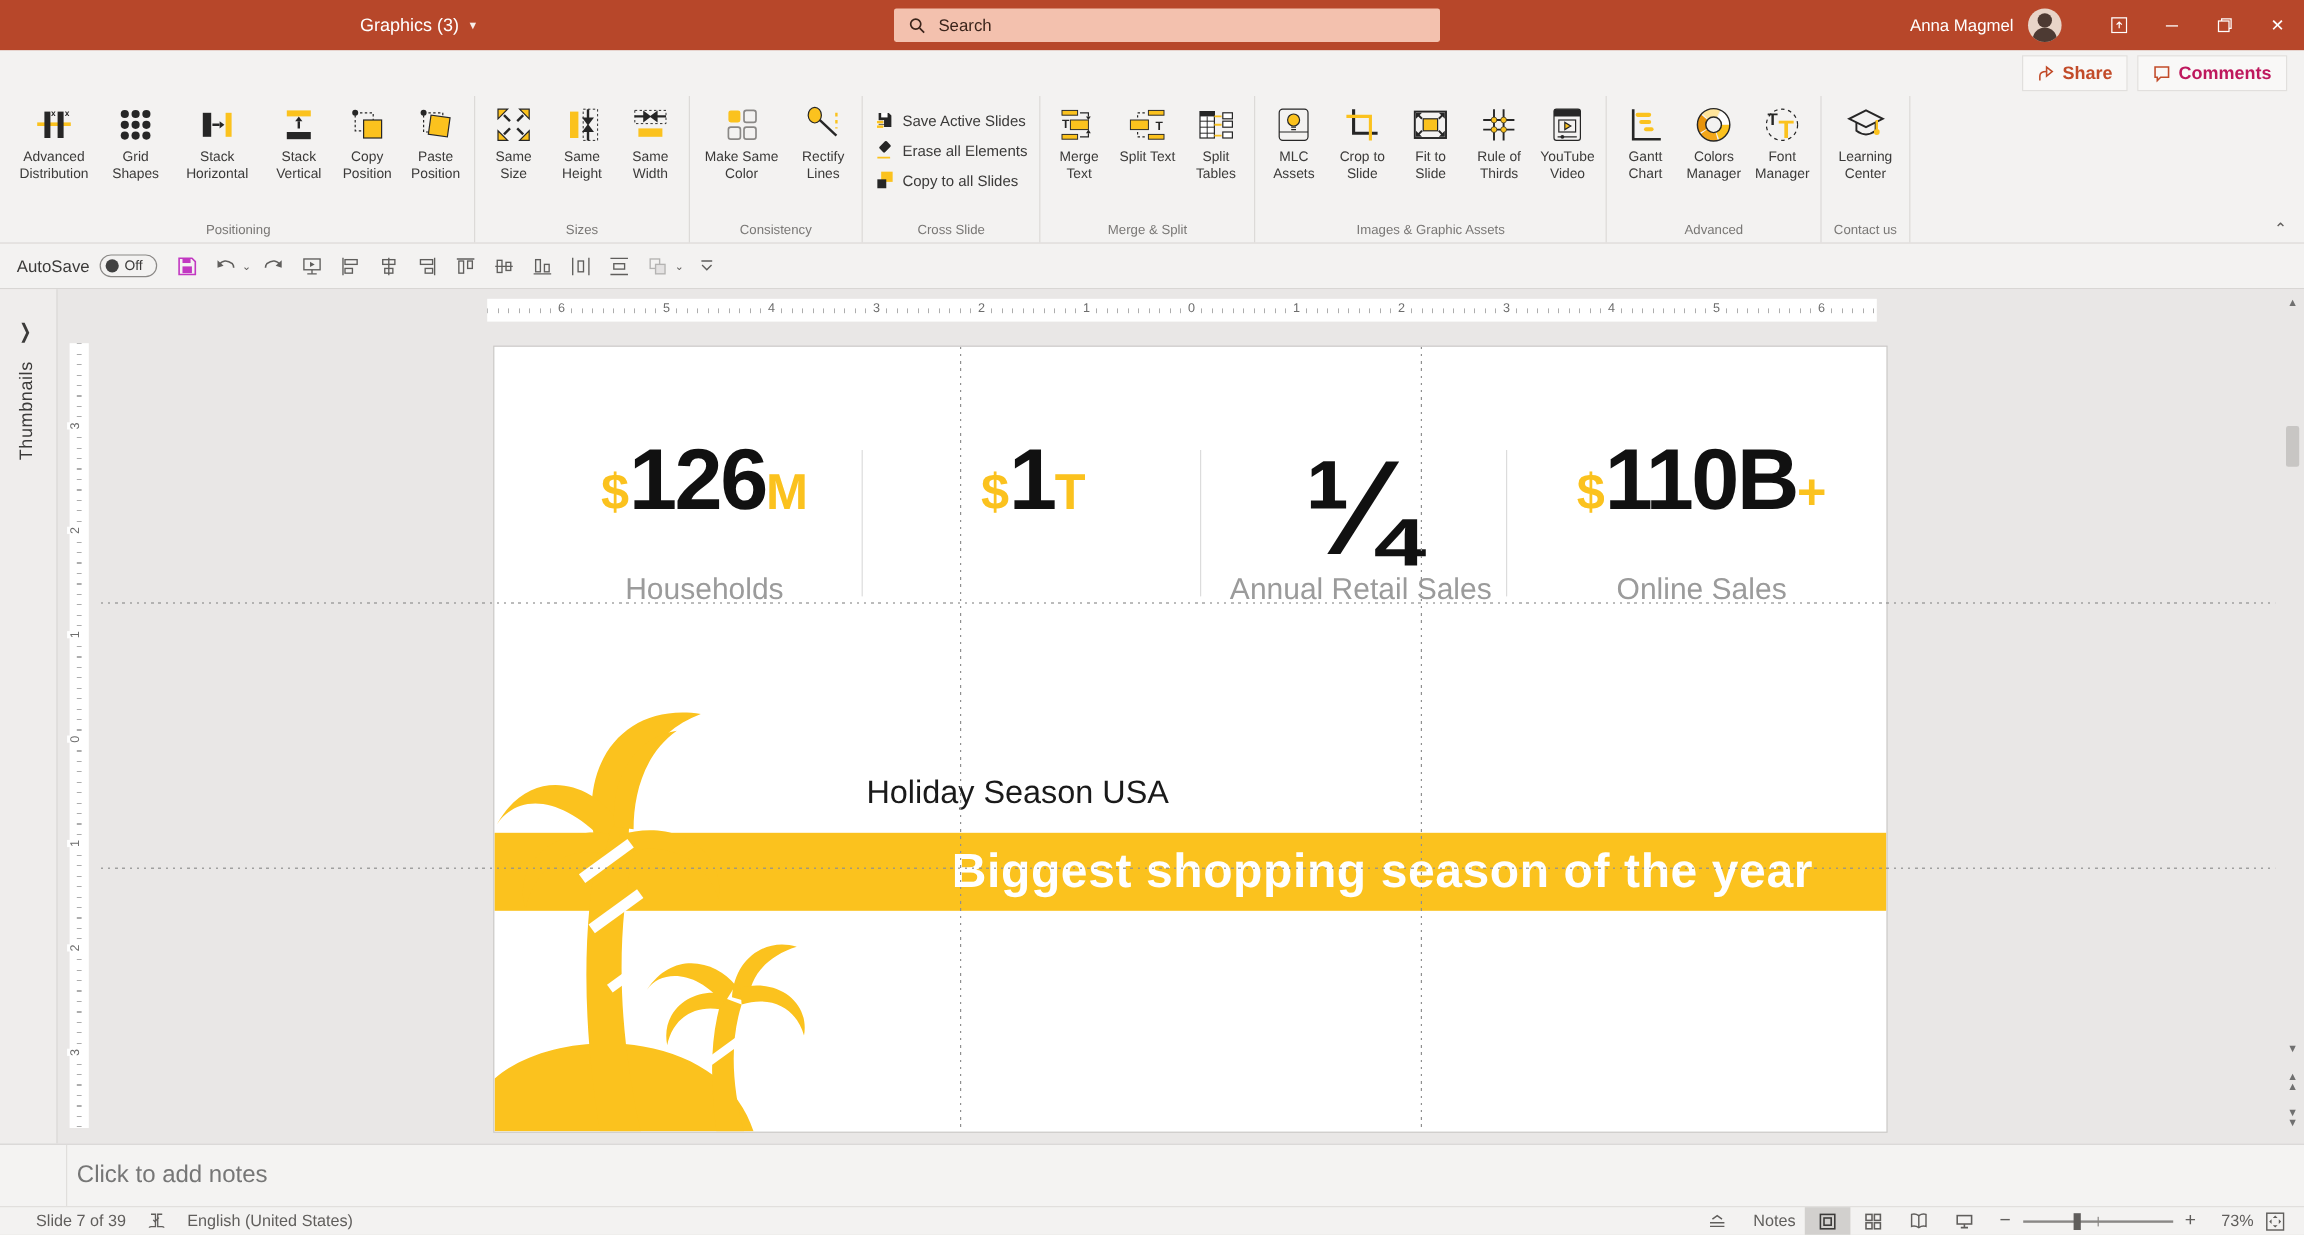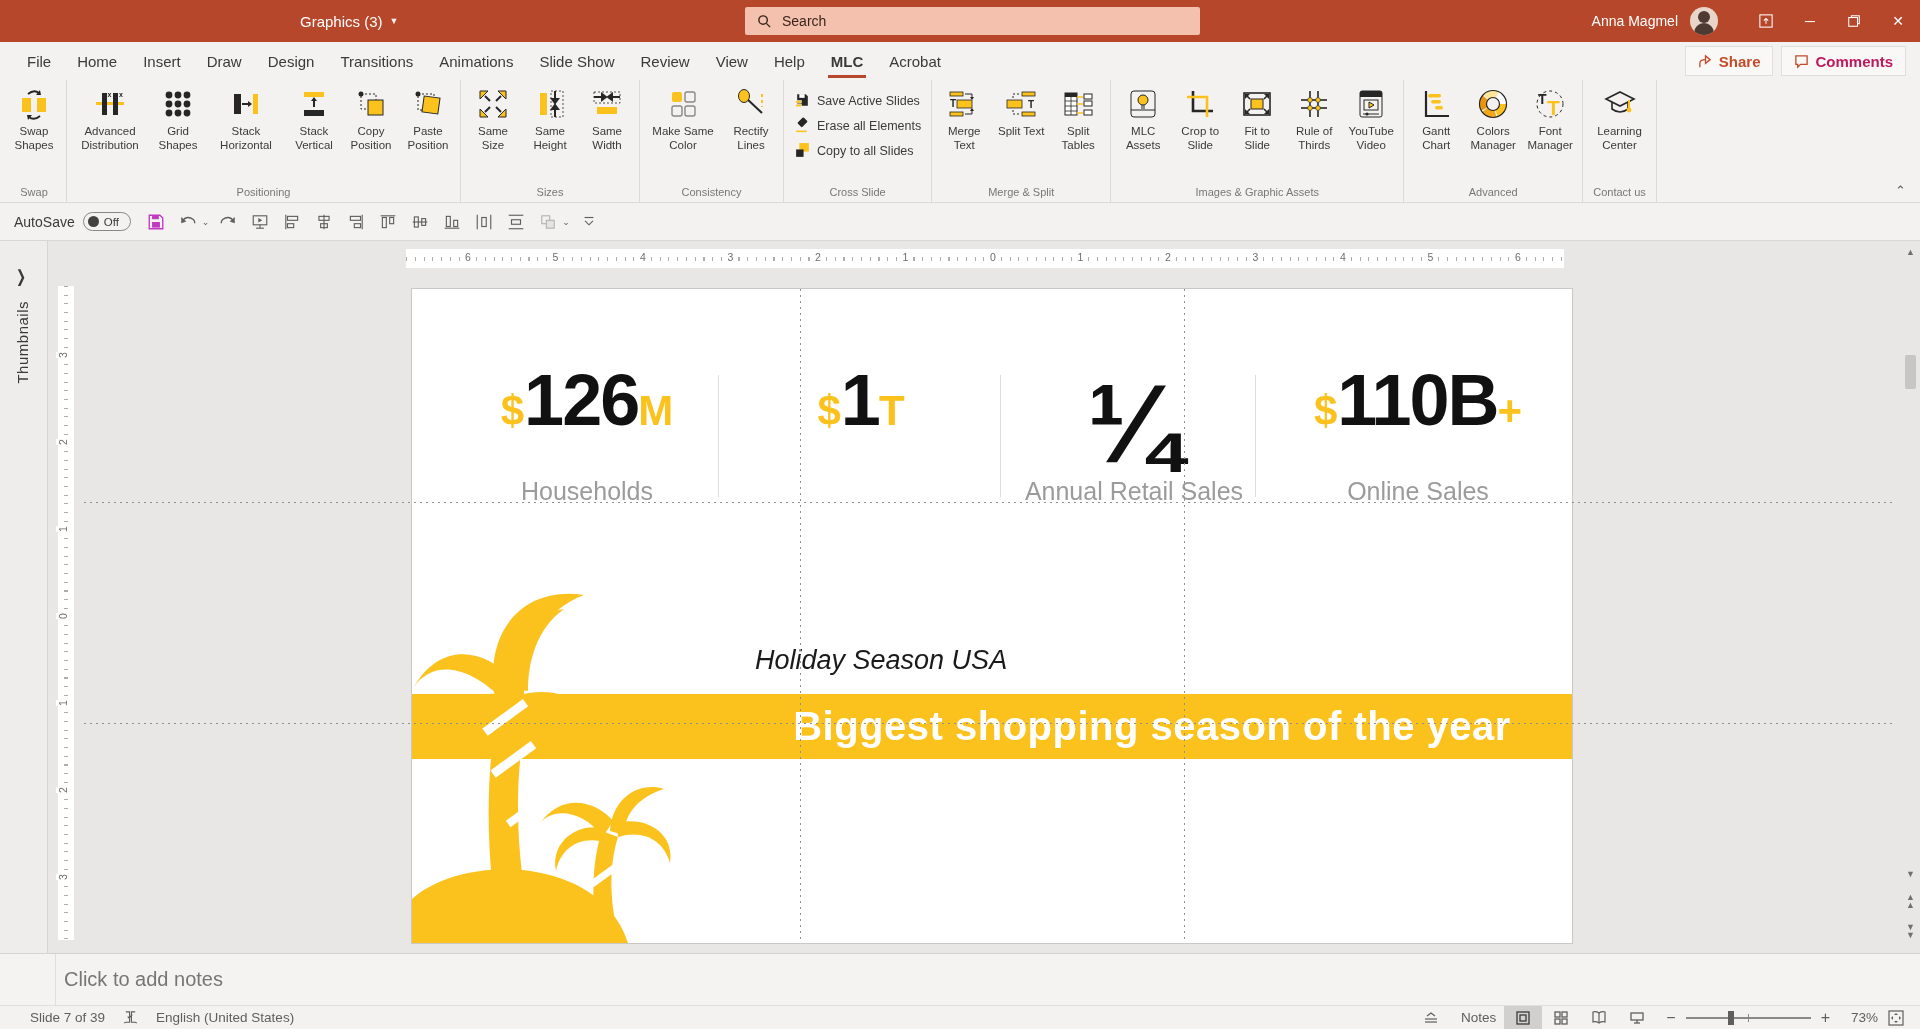--- a/index.html
+++ b/index.html
@@ -92,21 +92,21 @@
   
   .stats { position:absolute; left:0; top:0; width:100%; height:230px; }
   .stat { position:absolute; top:70px; width:300px; text-align:center; }
   .stat-num { height:110px; display:flex; align-items:baseline; justify-content:center; }
   .stat-num .cur { font-size:42px; font-weight:bold; color:#FBC21E; }
   .stat-num .val { font-size:72px; font-weight:bold; color:#111; letter-spacing:-2px; }
   .stat-num .val.frac { font-size:112px; letter-spacing:0; }
   .stat-num .suf { font-size:42px; font-weight:bold; color:#FBC21E; }
   .stat-label { margin-top:8px; font-size:25px; color:#9b9b9b; }
   .stat-div { position:absolute; top:86px; width:1px; height:122px; background:#DCDCDC; }
-  .slide-title { position:absolute; left:343px; top:356px; font-size:27px; color:#1a1a1a;font-style:italic; }
+  .slide-title { position:absolute; left:310px; top:356px; font-size:27px; color:#1a1a1a; }
   .banner { position:absolute; left:0; top:405px; width:1160px; height:65px; background:#FBC21E;
     display:flex; align-items:center; justify-content:center; padding-left:320px; }
   .banner span { font-size:40px; font-weight:bold; color:#fff; letter-spacing:.5px; white-space:nowrap; }
   .palm { position:absolute; left:0; bottom:0; width:302px; height:372px; }
 
   
   .notesbar { height:52px; background:#F4F3F2; border-top:1px solid #D5D3D1; display:flex; align-items:center;
     padding-left:64px; font-size:20px; color:#767676; position:relative;}
   .notesbar:before{content:""; position:absolute; left:55px; top:0; bottom:0; width:1px; background:#E0DEDC;}
   .statusbar { height:24px; background:#F3F2F1; border-top:1px solid #E1DFDD; display:flex; align-items:center;
@@ -154,69 +154,38 @@
       <svg viewBox="0 0 16 16">
           <rect x="2" y="4" width="10" height="10" fill="none" stroke="#fff" stroke-width="1.2"></rect>
           <path d="M5 4 V2 h9 v9 h-2" fill="none" stroke="#fff" stroke-width="1.2"></path>
         </svg>
     </span>
     <span class="winbtn">✕</span>
   </div>
 </div>
 
 <div class="menubar">
-  <div id="menu-tabs" style="display:flex;">
-      <div class="mtab">File</div>
-      <div class="mtab">Home</div>
-      <div class="mtab">Insert</div>
-      <div class="mtab">Draw</div>
-      <div class="mtab">Design</div>
-      <div class="mtab">Transitions</div>
-      <div class="mtab">Animations</div>
-      <div class="mtab">Slide Show</div>
-      <div class="mtab">Review</div>
-      <div class="mtab">View</div>
-      <div class="mtab">Help</div>
-      <div class="mtab active">MLC</div>
-      <div class="mtab">Acrobat</div>
-    </div>
   <div class="mb-right">
     <div class="mb-btn" style="color:#C24B29;">
       <svg viewBox="0 0 16 16">
           <path d="M2 14 v-4 q0-4 6-4" fill="none" stroke="#C24B29" stroke-width="1.4"></path>
           <path d="M8 2 l5 4 -5 4 z" fill="none" stroke="#C24B29" stroke-width="1.4"></path>
         </svg>
       <span>Share</span>
     </div>
     <div class="mb-btn" style="color:#be185d;">
       <svg viewBox="0 0 16 16">
           <path d="M2 2 h12 v9 h-7 l-3 3 v-3 h-2 z" fill="none" stroke="#C24B29" stroke-width="1.4"></path>
         </svg>
       <span>Comments</span>
     </div>
   </div>
 </div>
 
 <div class="ribbon" id="ribbon">
-  <div class="rgroup">
-      <div class="rbtns">
-        <div class="rbtn">
-          <span class="ricon"><svg viewBox="0 0 32 32" xmlns="http://www.w3.org/2000/svg">
-              <rect x="4" y="10" width="9" height="14" fill="#FBC21E"></rect>
-              <rect x="19" y="10" width="9" height="14" fill="#FBC21E"></rect>
-              <path d="M10 6 Q16 1 21 5" stroke="#262626" stroke-width="2" fill="none"></path>
-              <polygon points="23,7 18,7 22,2" fill="#262626"></polygon>
-              <path d="M22 28 Q16 33 11 29" stroke="#262626" stroke-width="2" fill="none"></path>
-              <polygon points="9,27 14,27 10,32" fill="#262626"></polygon>
-            </svg></span>
-          <span class="rlabel">Swap Shapes</span>
-        </div>
-      </div>
-      <div class="glabel">Swap</div>
-    </div>
     <div class="rgroup">
       <div class="rbtns">
         <div class="rbtn wide">
           <span class="ricon"><svg viewBox="0 0 32 32" xmlns="http://www.w3.org/2000/svg">
               <rect x="2" y="14" width="28" height="3" fill="#FBC21E"></rect>
               <rect x="8" y="5" width="5" height="22" fill="#262626"></rect>
               <rect x="19" y="5" width="5" height="22" fill="#262626"></rect>
               <text x="13.5" y="9" font-size="7" fill="#262626" font-weight="bold">x</text>
               <text x="25" y="9" font-size="7" fill="#262626" font-weight="bold">x</text>
             </svg></span>

